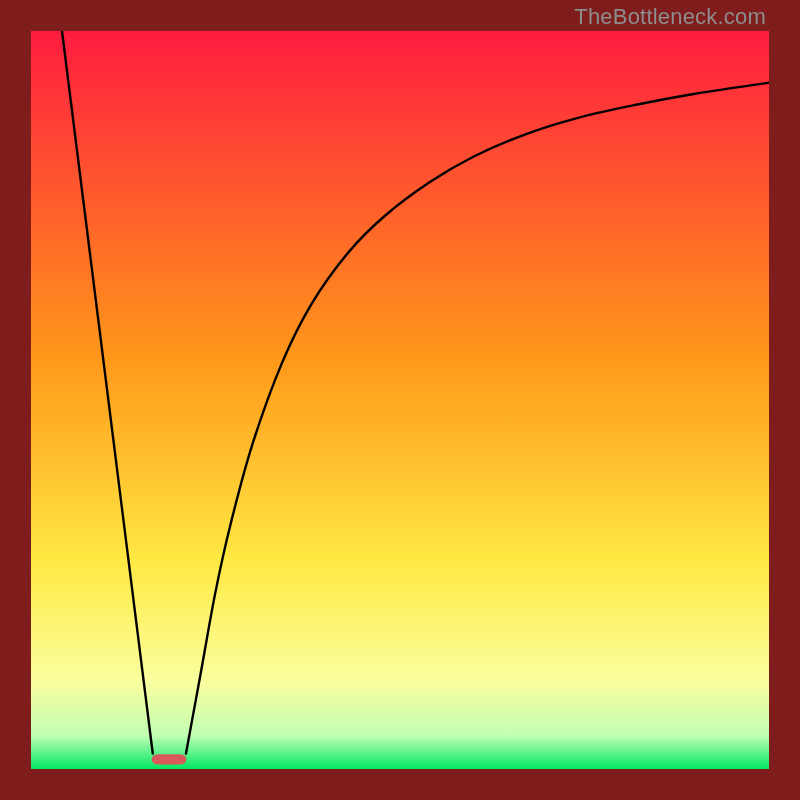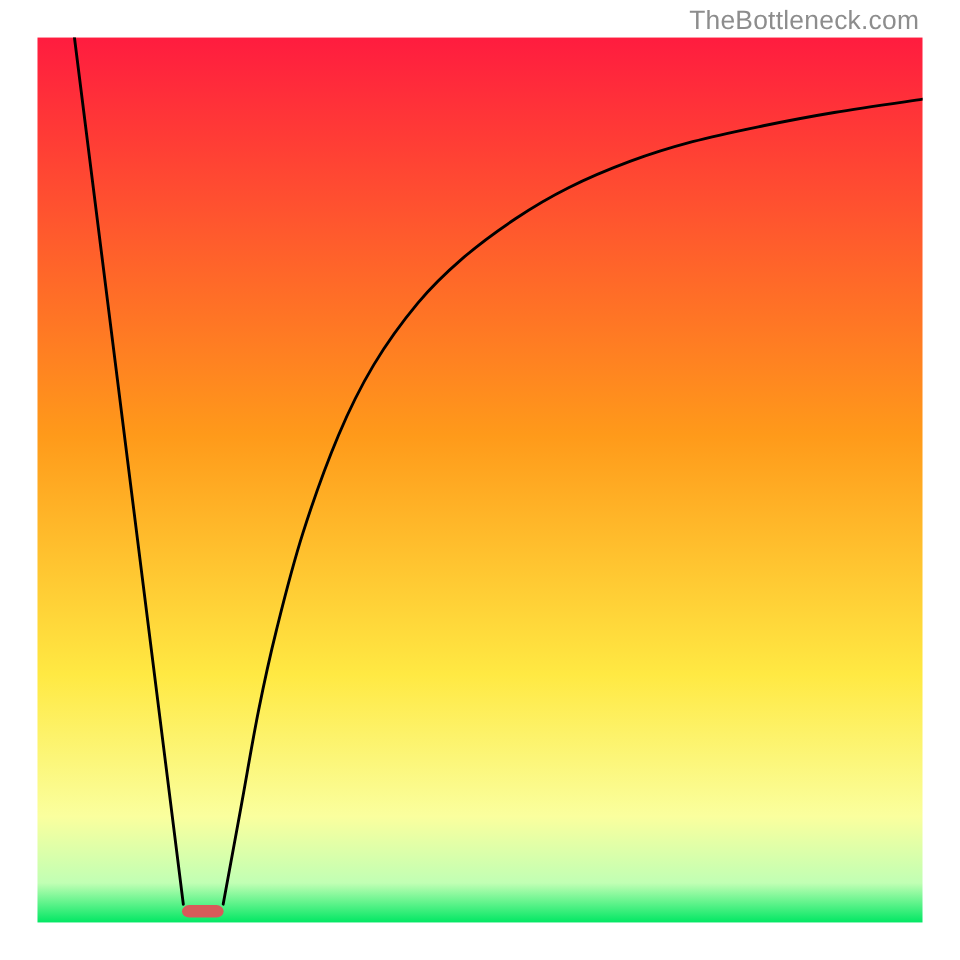--- a/index.html
+++ b/index.html
@@ -9,21 +9,21 @@
     height: 800px;
     overflow: hidden;
     background: #000;
     font-family: Arial, Helvetica, sans-serif;
   }
   .frame {
     position: absolute;
     top: 0; left: 0;
     width: 800px;
     height: 800px;
-    background: #ffffff;
+    background: #7f1d1d;
   }
   .plot {
     position: absolute;
     top: 31px;
     left: 31px;
     width: 738px;
     height: 738px;
     overflow: hidden;
   }
   .watermark {

